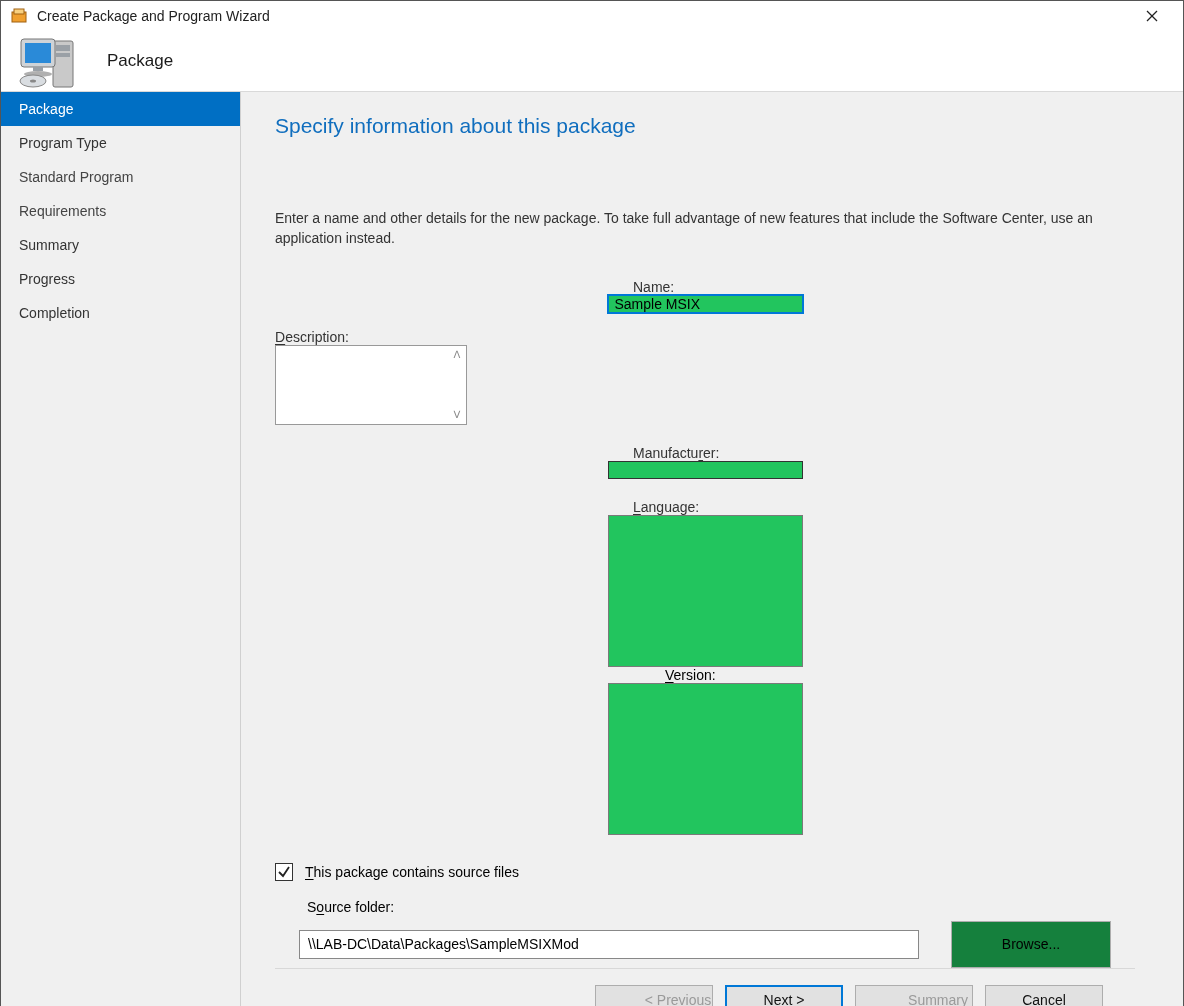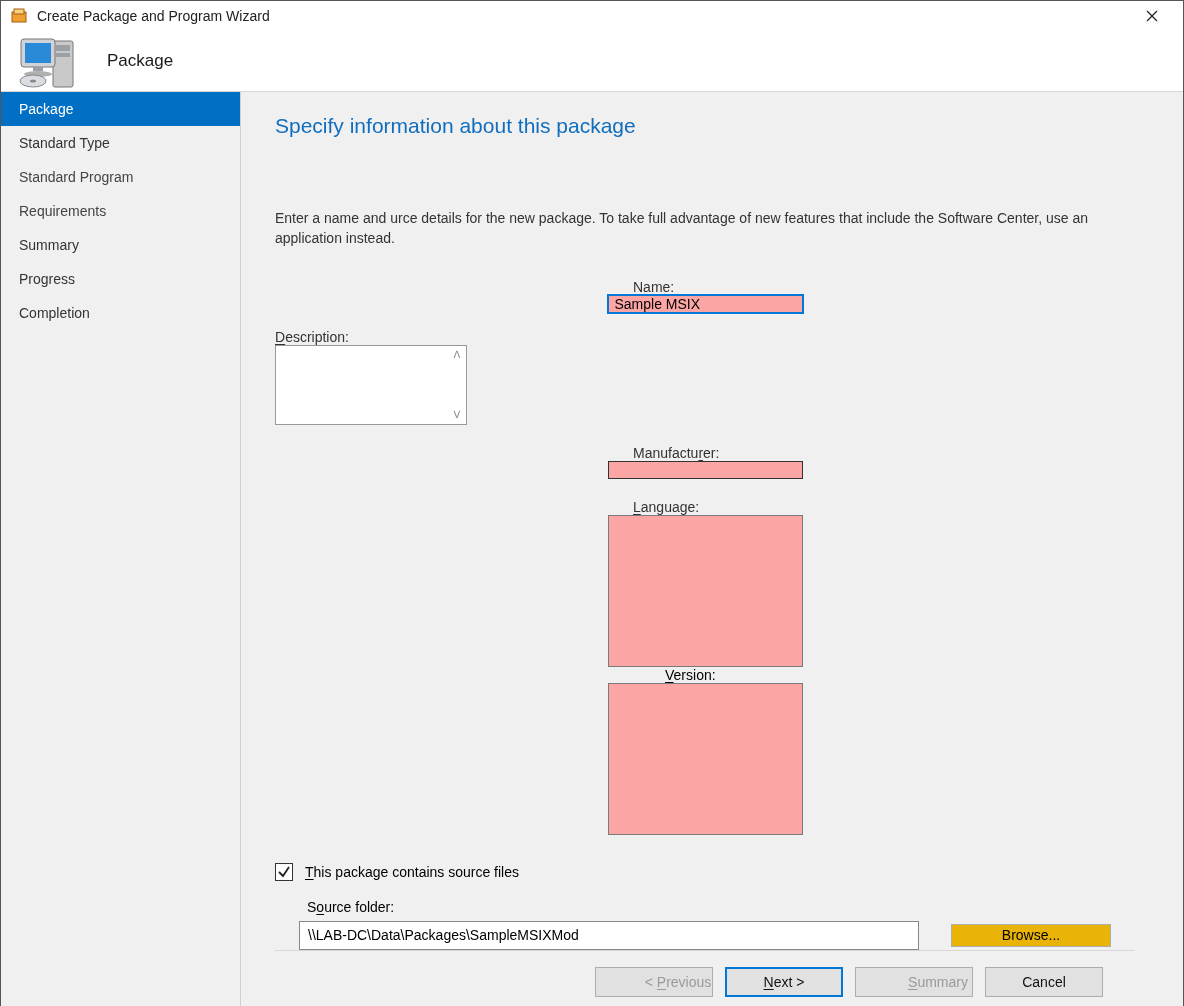--- a/index.html
+++ b/index.html
@@ -125,21 +125,21 @@
     width: 144px;
     font-size: 14px;
     color: #333;
   }
   .row-desc { align-items: flex-start; }
   .row-desc .label { padding-top: 4px; }
   .input-text {
     flex: 1;
     height: 27px;
     border: 1px solid #7a7a7a;
-    background: #fca5a5;
+    background: #22c55e;
     padding: 0 6px;
     font-size: 14px;
     font-family: inherit;
   }
   .input-text.focused { border: 1px solid #0078d7; outline: 1px solid #0078d7; }
   .textarea {
     flex: 1;
     height: 80px;
     border: 1px solid #999;
     background: #fff;
@@ -201,22 +201,22 @@
   .source-input {
     width: 620px;
     height: 29px;
     border: 1px solid #888;
     background: #fff;
     padding: 0 8px;
     font-size: 14px;
   }
   .browse-btn {
     width: 160px;
-    height: 23px;
-    background: #eab308;
+    height: 47px;
+    background: #15803d;
     border: 1px solid #adadad;
     font-size: 14px;
     cursor: pointer;
     font-family: inherit;
   }
   
   .footer {
     height: 64px;
     border-top: 1px solid #d8d8d8;
     display: flex;
@@ -286,42 +286,42 @@
     <span class="header-label">Package</span>
   </div>
 
   <div class="body">
 
     <div class="sidebar">
       <div class="side-item active">
           <span>Package</span>
         </div>
       <div class="side-item">
-          <span>Standard Type</span>
+          <span>Program Type</span>
         </div>
       <div class="side-item child">
           <span>Standard Program</span>
         </div>
       <div class="side-item child">
           <span>Requirements</span>
         </div>
       <div class="side-item">
           <span>Summary</span>
         </div>
       <div class="side-item">
           <span>Progress</span>
         </div>
       <div class="side-item">
           <span>Completion</span>
         </div>
     </div>
 
     <div class="main">
       <div class="main-title">Specify information about this package</div>
-      <div class="main-instr">Enter a name and urce details for the new package. To take full advantage of new features that include the Software Center, use an application instead.</div>
+      <div class="main-instr">Enter a name and other details for the new package. To take full advantage of new features that include the Software Center, use an application instead.</div>
 
       <div class="form-row">
         <div class="label">Na<span class="u">m</span>e:</div>
         <input class="input-text focused" type="text" value="Sample MSIX" style="">
       </div>
 
       <div class="form-row row-desc">
         <div class="label"><span class="u">D</span>escription:</div>
         <div class="textarea-wrap">
           <textarea class="textarea" style=""></textarea>

